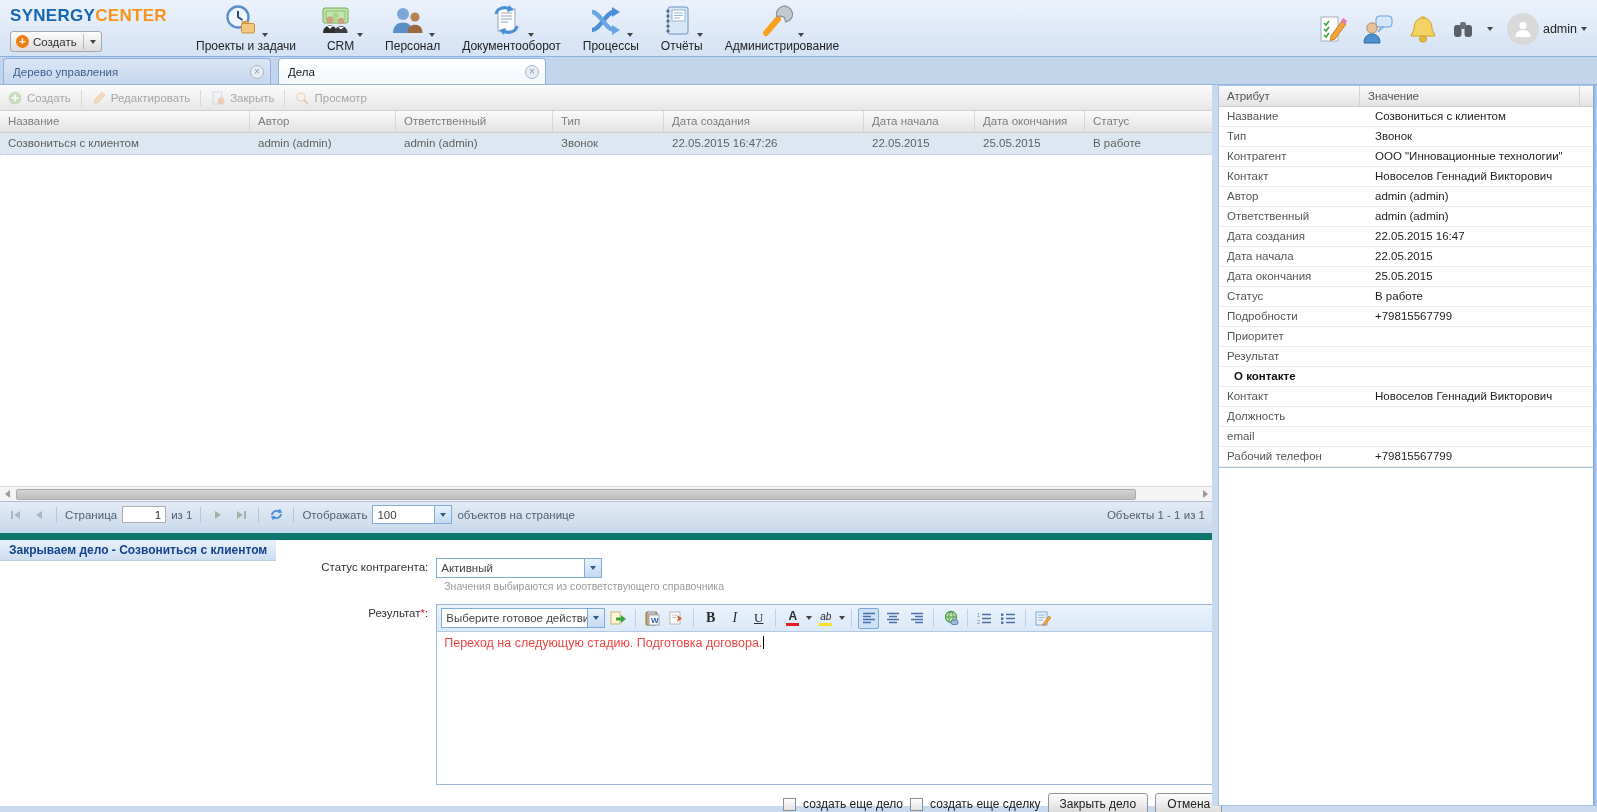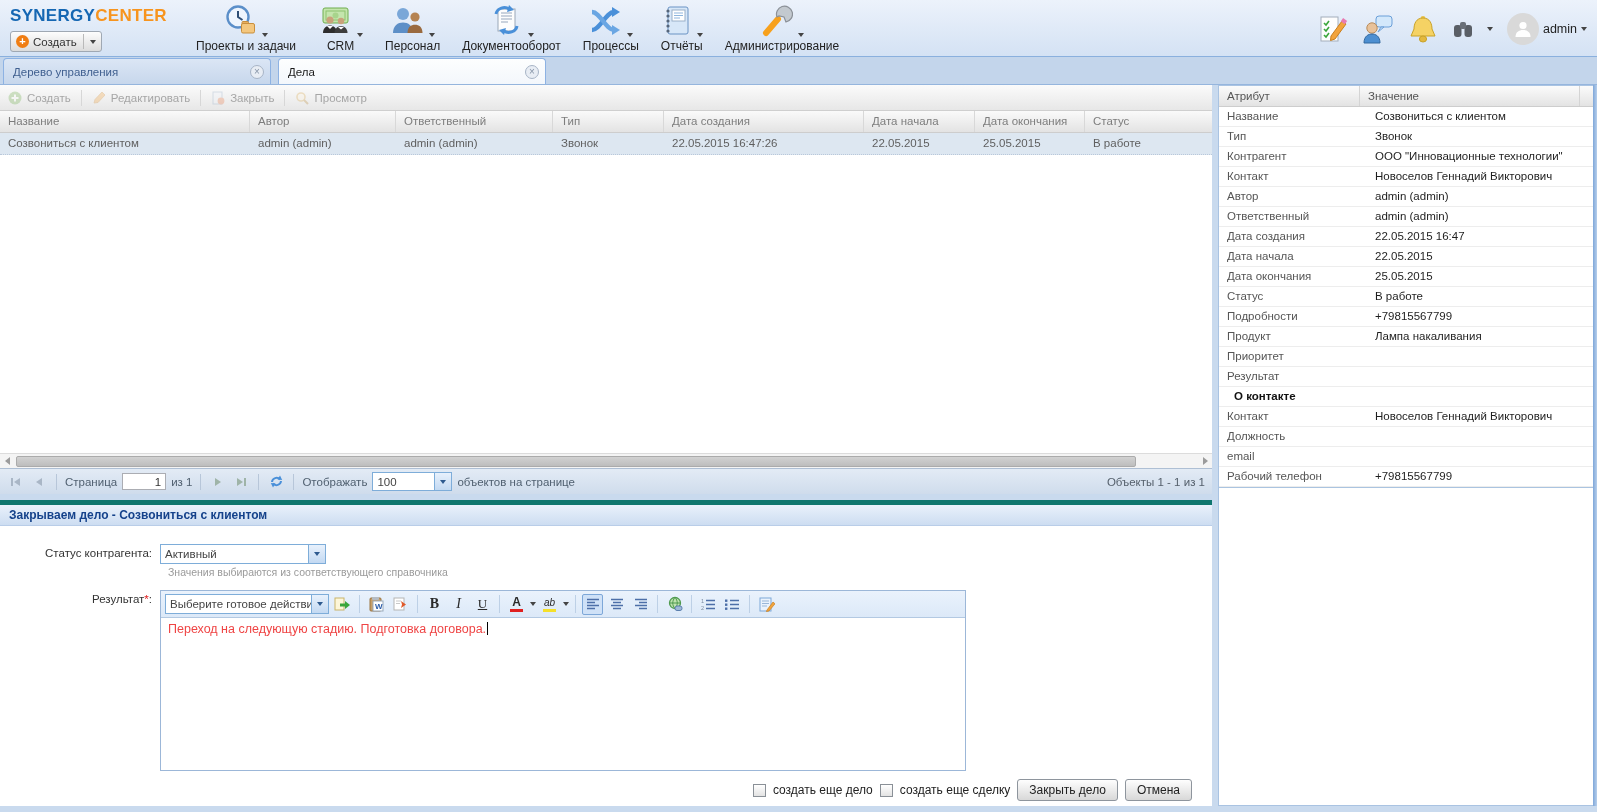--- a/index.html
+++ b/index.html
@@ -95,22 +95,22 @@
            height:19px; cursor:pointer; }
   .combo-text { flex:1; padding:0 4px; white-space:nowrap; overflow:hidden; color:#444; }
   .combo-btn { width:17px; align-self:stretch; background:linear-gradient(#e8f1fc,#c3d9f2);
            border-left:1px solid #7eadd9; display:flex; align-items:center; justify-content:center; }
   .combo-btn .tri-down { border-top-color:#2e5a8f; }
   .pg-size { width:80px; }
   .pg-right { margin-left:auto; color:#55606c; }
 
   
   .gap6 { height:6px; flex:none; background:#c9daee; }
-  .panel { height:306px; flex:none; display:flex; flex-direction:column;
-           border-top:5px solid #0f766e; }
+  .panel { height:273px; flex:none; display:flex; 
+           border-top:7px solid #0f766e; }
   .panel-header { height:21px; flex:none; background:linear-gradient(#e9f1fb,#cdddf1);
            border-bottom:1px solid #b9cde8; display:flex; align-items:center; padding:0 9px; }
   .panel-title { color:#15428b; font-weight:bold; font-size:12px; }
   .panel-body { flex:1; background:#fff; padding-top:18px; }
   .frow { display:flex; }
   .flabel { width:160px; flex:none; text-align:right; padding-right:8px; padding-top:3px; color:#333; }
   .req { color:#e02020; }
   .status-combo { width:166px; height:20px; }
   .hint { margin-left:168px; margin-top:2px; color:#9a9a9a; font-size:10.5px; }
   .editor { width:806px; border:1px solid #9cb7d8; background:#fff; }
@@ -644,24 +644,20 @@
           </div>
         <div class="attr-row">
             <div class="attr-label">Статус</div>
             <div class="attr-value">В работе</div>
           </div>
         <div class="attr-row">
             <div class="attr-label">Подробности</div>
             <div class="attr-value">+79815567799</div>
           </div>
         <div class="attr-row">
-            <div class="attr-label">Продукт</div>
-            <div class="attr-value">Лампа накаливания</div>
-          </div>
-        <div class="attr-row">
             <div class="attr-label">Приоритет</div>
             <div class="attr-value"></div>
           </div>
         <div class="attr-row">
             <div class="attr-label">Результат</div>
             <div class="attr-value"></div>
           </div>
         <div class="attr-row section">
             <div class="attr-label">О контакте</div>
           </div>

